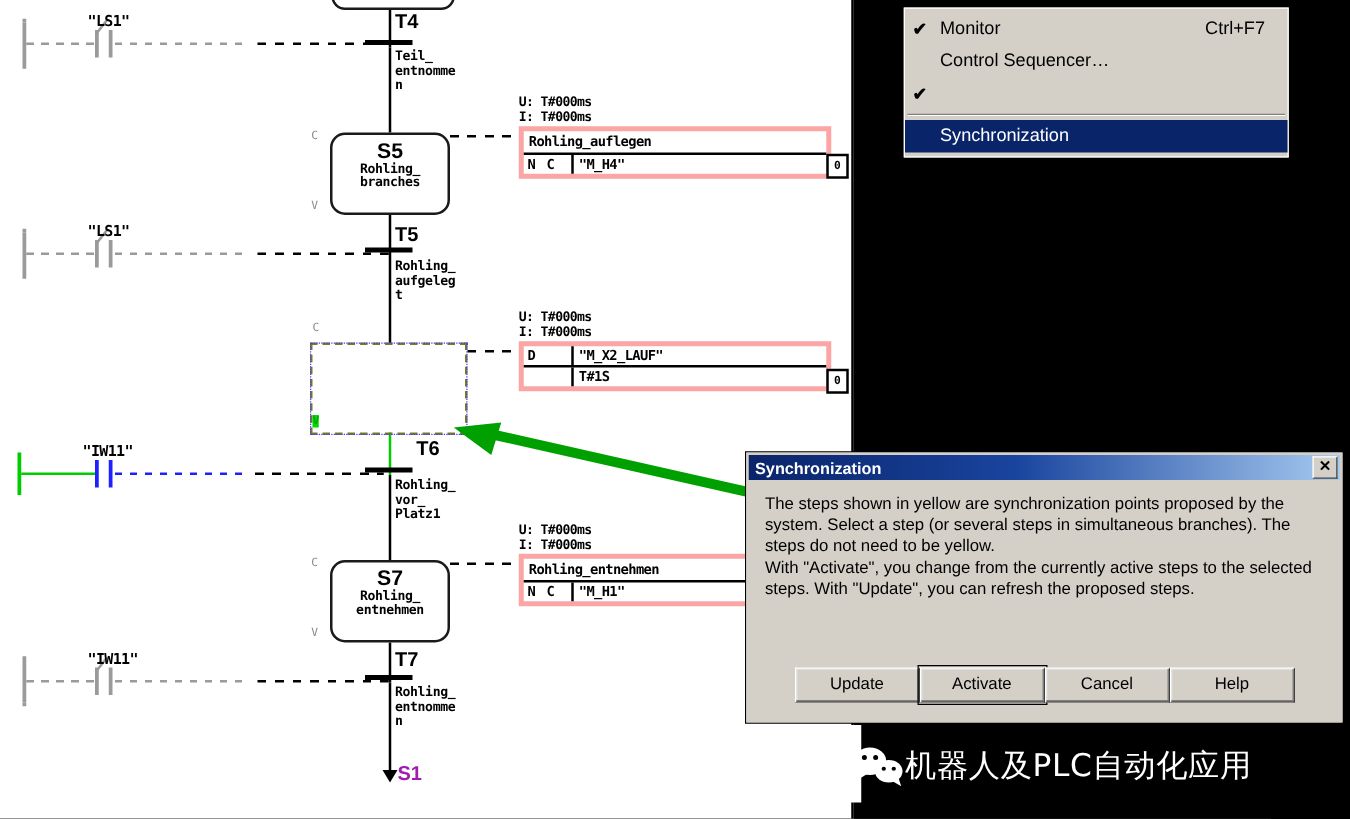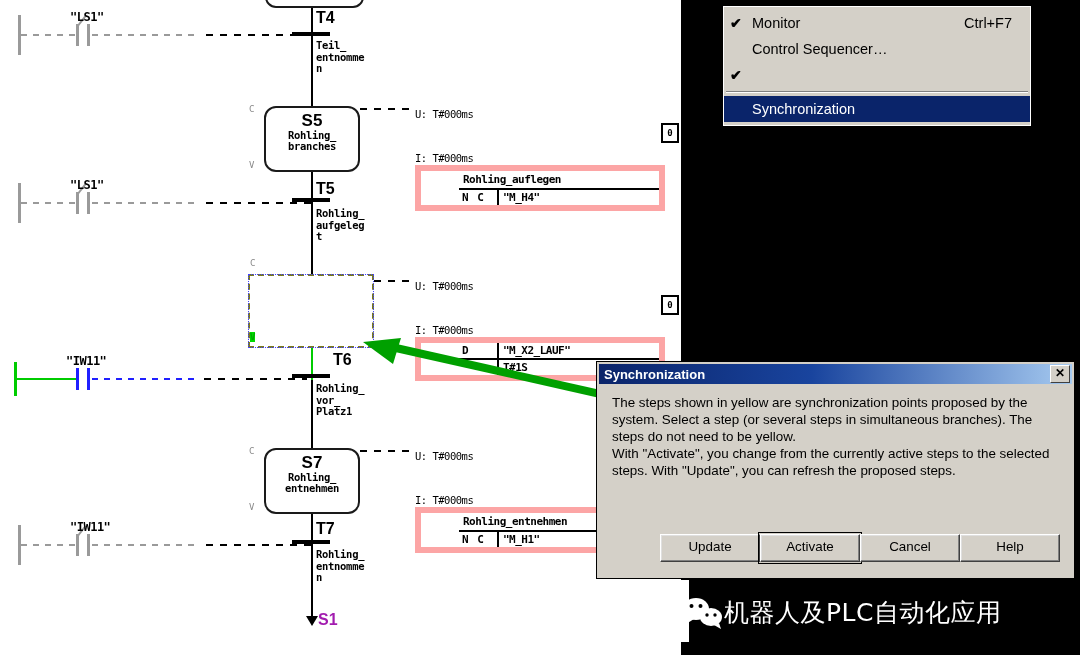--- a/index.html
+++ b/index.html
@@ -58,23 +58,23 @@
   .contact i{position:absolute;top:0;width:3px;height:22px;background:#9a9a9a;display:block;}
   .contact i.l{left:0;} .contact i.r{right:0;}
   .contact.on i{background:#2020ff;}
   .contact .slash{position:absolute;left:1px;top:2px;width:14px;height:2px;
        background:#9a9a9a;transform:rotate(-52deg);transform-origin:left center;}
   .opname{position:absolute;font-size:12px;font-weight:bold;color:#000;
        font-family:"DejaVu Sans Mono",monospace;letter-spacing:-0.5px;}
 
   
   .actwrap{position:absolute;}
-  .acttimes{font-size:10.5px;font-weight:normal;color:#000;line-height:12px;
-       font-family:"DejaVu Sans Mono",monospace;letter-spacing:-0.5px;white-space:pre;margin-top:32px;}
-  .actbox{border:6px solid #fca5a5;background:#fff;margin-top:1px;padding-left:38px;}
+  .acttimes{font-size:10.5px;font-weight:bold;color:#000;line-height:12px;
+       font-family:"DejaVu Sans Mono",monospace;letter-spacing:-0.5px;white-space:pre;}
+  .actbox{border:4px solid #fca5a5;background:#fff;margin-top:1px;}
   .actbox .hdr{border-bottom:2px solid #000;padding:1px 4px;font-size:11px;
        font-weight:bold;color:#000;font-family:"DejaVu Sans Mono",monospace;
        letter-spacing:-0.5px;height:15px;line-height:15px;}
   .actrow{display:flex;border-bottom:2px solid #000;height:15px;}
   .actrow:last-child{border-bottom:none;justify-content:space-between;}
   .actrow .q{width:40px;border-right:2px solid #000;font-size:11px;font-weight:bold;
        padding-left:3px;color:#000;font-family:"DejaVu Sans Mono",monospace;
        line-height:15px;letter-spacing:1px;box-sizing:border-box;}
   .actrow .v{flex:1;font-size:11px;font-weight:bold;padding-left:4px;color:#000;
        font-family:"DejaVu Sans Mono",monospace;line-height:15px;letter-spacing:-0.5px;}
@@ -110,21 +110,21 @@
   #dlg-title .t{flex:1;color:#fff;font-size:13px;font-weight:bold;
         font-family:"Liberation Sans",sans-serif;}
   #dlg-close{width:18px;height:16px;background:#d4d0c8;
         border:1px solid #fff;border-right-color:#404040;border-bottom-color:#404040;
         font-size:12px;font-weight:bold;line-height:14px;text-align:center;color:#000;
         font-family:"Liberation Sans",sans-serif;cursor:default;}
   #dlg-body{padding:10px 13px 0 13px;}
   #dlg-text{font-size:13.4px;line-height:17px;color:#000;
         font-family:"Liberation Sans",sans-serif;white-space:pre-wrap;}
   #dlg-buttons{position:absolute;left:0;bottom:14px;width:100%;
-        display:flex;justify-content:flex-end;padding:0 12px;box-sizing:border-box;}
+        display:flex;justify-content:center;padding:0 12px;box-sizing:border-box;}
   .dbtn{width:98px;height:26px;background:#d4d0c8;color:#000;font-size:13.4px;
         font-family:"Liberation Sans",sans-serif;text-align:center;line-height:24px;
         border:1px solid #fff;border-right-color:#404040;border-bottom-color:#404040;
         box-shadow:inset -1px -1px 0 #808080, inset 1px 1px 0 #dfdfdf;cursor:default;}
   .dbtn.default{outline:1px solid #000;outline-offset:1px;}
 
   
   #watermark{position:absolute;left:682px;top:588px;width:398px;height:50px;
         display:flex;align-items:center;color:#fff;}
   #wm-text{font-size:25px;font-family:"DejaVu Sans",sans-serif;

